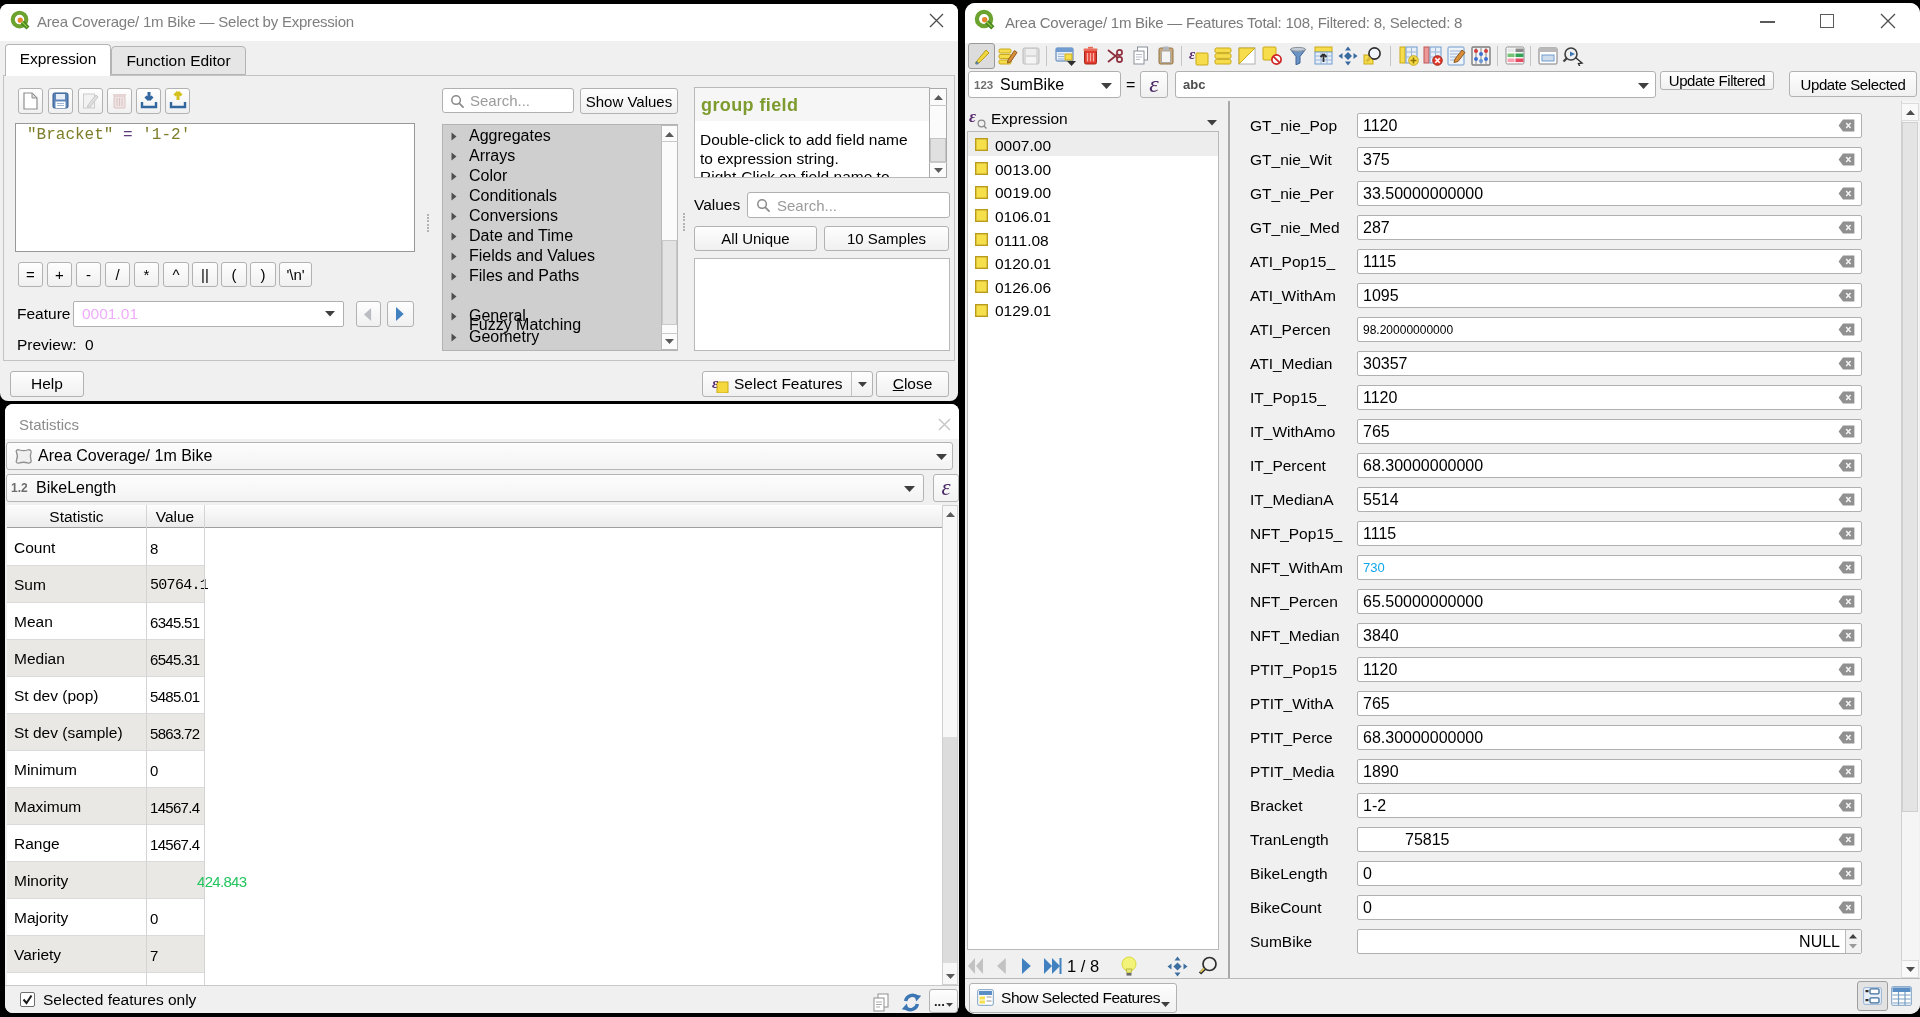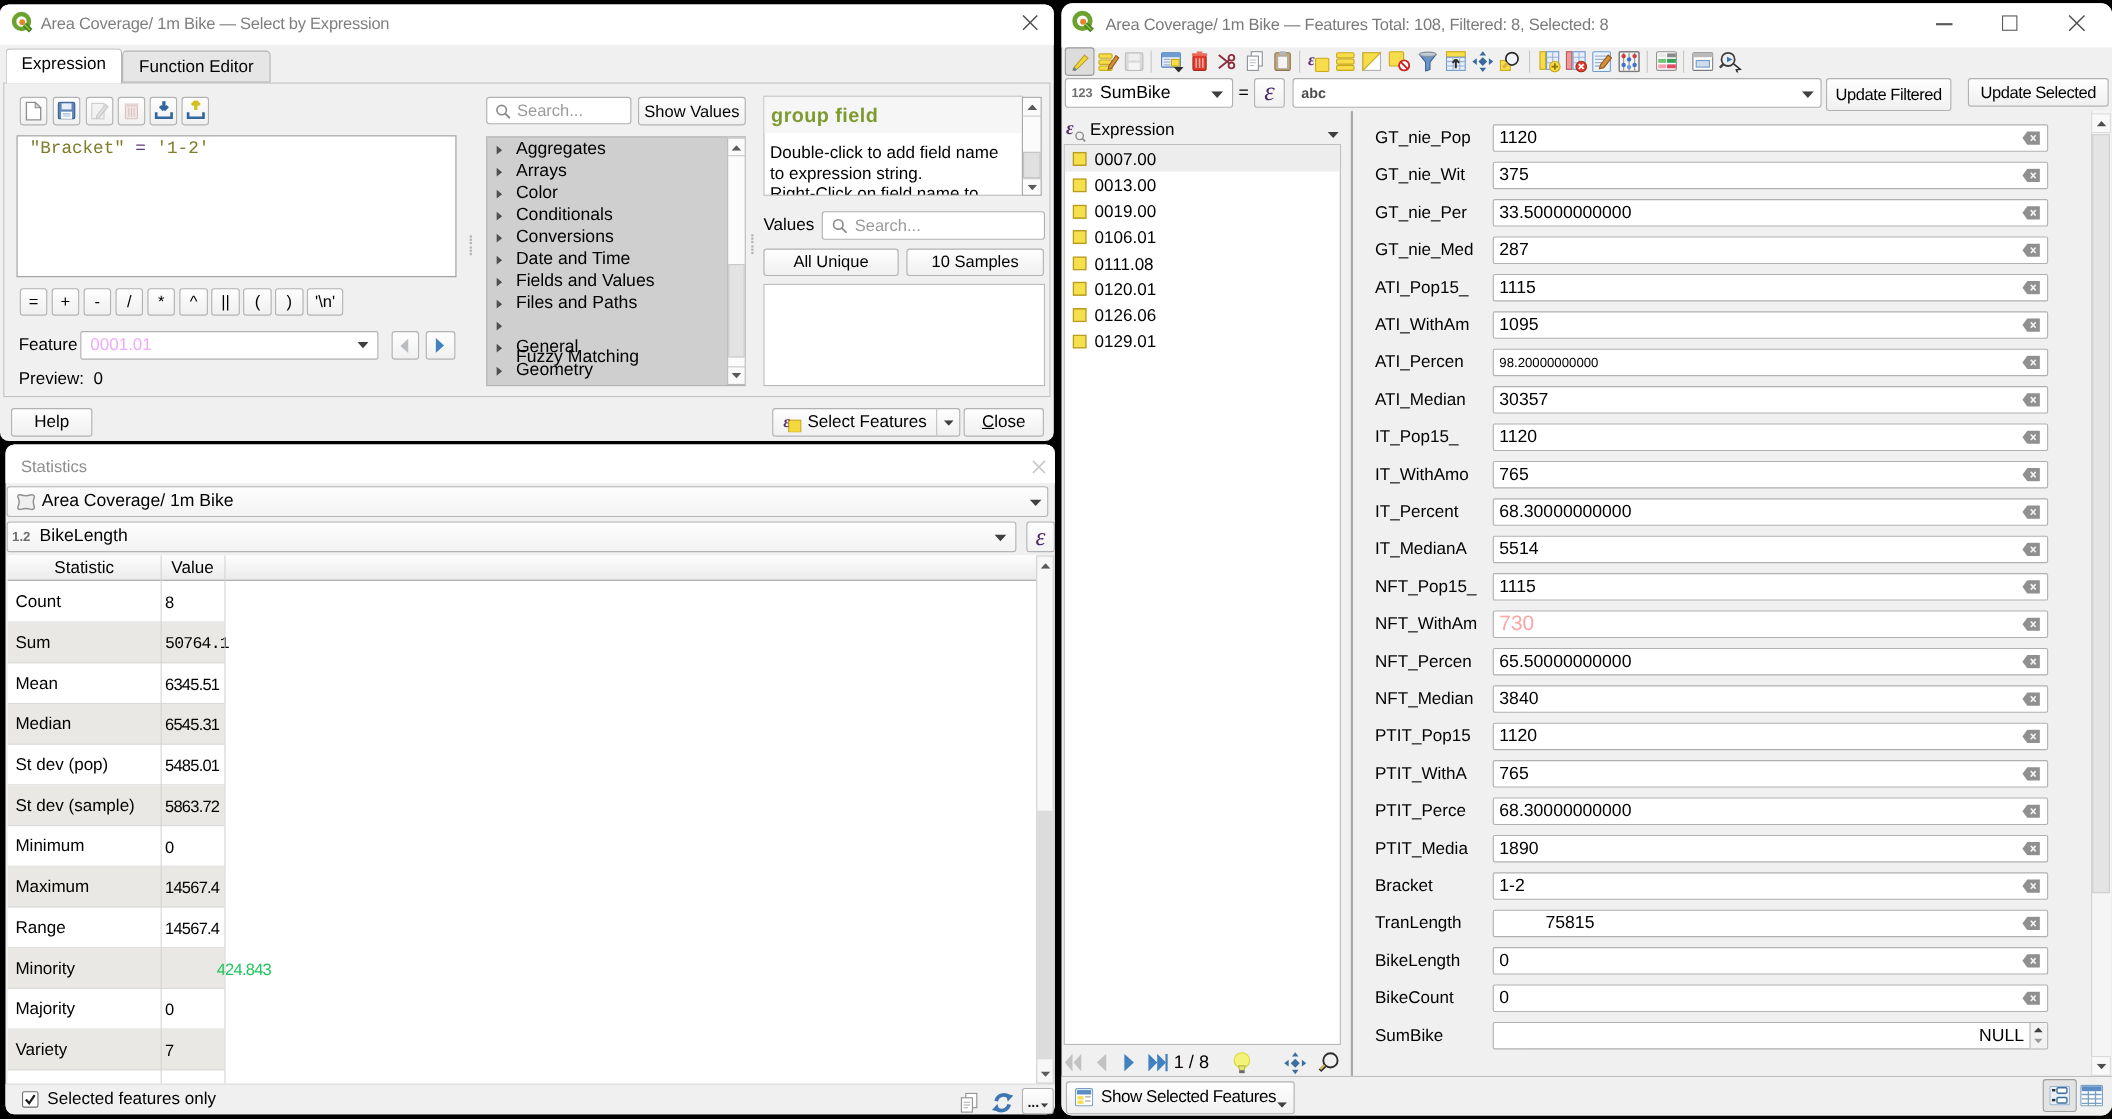--- a/index.html
+++ b/index.html
@@ -458,21 +458,21 @@
   </svg>
 <div style="position:absolute;left:1126px;top:75px;font-family:'Liberation Sans',sans-serif;font-size:16px;color:#000;font-weight:normal;line-height:20px;white-space:pre;">=</div>
 <div style="position:absolute;left:1140px;top:71px;width:28px;height:27px;background:linear-gradient(#fefefe,#f0f0f0);border:1px solid #b2b2b2;border-radius:3px;display:flex;align-items:center;justify-content:center;">
     <span style="font-family:'Liberation Serif',serif;font-style:italic;font-size:24px;color:#4b2a66;">ε</span>
   </div>
 <div style="position:absolute;left:1175px;top:71px;width:481px;height:27px;background:#fff;border:1px solid #b0b0b0;border-radius:3px;"></div>
 <div style="position:absolute;left:1183px;top:77px;font-family:'Liberation Sans',sans-serif;font-size:13px;color:#4d4d4d;font-weight:bold;line-height:16px;white-space:pre;">abc</div>
 <svg style="position:absolute;left:1637.5px;top:82.975px;" width="11.0" height="7.050000000000001" viewBox="0 0 11.0 7.050000000000001">
     <polygon points="0,0 11.0,0 5.5,6.050000000000001" fill="#3f3f3f"></polygon>
   </svg>
-<div class="btn" style="left:1660px;top:71px;width:114px;height:30px;border-radius:3px;font-size:15px;font-weight:normal;letter-spacing:-0.4px;text-align:center;">Update Filtered</div>
+<div class="btn" style="left:1660px;top:71px;width:114px;height:19px;border-radius:3px;font-size:15px;font-weight:normal;letter-spacing:-0.4px;text-align:center;">Update Filtered</div>
 <div class="btn" style="left:1789px;top:71px;width:128px;height:26px;border-radius:3px;font-size:15px;font-weight:normal;letter-spacing:-0.4px;">Update Selected</div>
 <svg style="position:absolute;left:969px;top:107px;" width="20" height="22" viewBox="0 0 20 22">
     <text x="0" y="15" font-family="Liberation Serif,serif" font-style="italic" font-weight="bold" font-size="17" fill="#5a2d6e">ε</text>
     <circle cx="12.5" cy="16.5" r="3.4" fill="none" stroke="#8a8a8a" stroke-width="1.2"></circle>
     <path d="M15 19 L17.5 21.5" stroke="#8a8a8a" stroke-width="1.4"></path>
   </svg>
 <div style="position:absolute;left:991px;top:109px;font-family:'Liberation Sans',sans-serif;font-size:15.5px;color:#000;font-weight:normal;line-height:19px;white-space:pre;">Expression</div>
 <svg style="position:absolute;left:1207px;top:120.25px;" width="10" height="6.5" viewBox="0 0 10 6.5">
     <polygon points="0,0 10,0 5,5.5" fill="#3f3f3f"></polygon>
   </svg>
@@ -597,21 +597,21 @@
   </svg>
 <div style="position:absolute;left:1250px;top:524px;font-family:'Liberation Sans',sans-serif;font-size:15.5px;color:#000;font-weight:normal;line-height:19px;white-space:pre;">NFT_Pop15_</div>
 <div style="position:absolute;left:1357px;top:521px;width:505px;height:25px;background:#fff;border:1px solid #b0b0b0;border-radius:2px;"></div>
 <div style="position:absolute;left:1363px;top:524px;font-family:'Liberation Sans',sans-serif;font-size:16px;color:#000;font-weight:normal;line-height:20px;white-space:pre;">1115</div>
 <svg style="position:absolute;left:1838px;top:527px;" width="17" height="13" viewBox="0 0 17 13">
     <path d="M5 0.5 H16.4 V12.5 H5 L0.6 6.5 Z" fill="#909090"></path>
     <path d="M8.2 4 L12.6 9 M12.6 4 L8.2 9" stroke="#f2f2f2" stroke-width="1.5"></path>
   </svg>
 <div style="position:absolute;left:1250px;top:558px;font-family:'Liberation Sans',sans-serif;font-size:15.5px;color:#000;font-weight:normal;line-height:19px;white-space:pre;">NFT_WithAm</div>
 <div style="position:absolute;left:1357px;top:555px;width:505px;height:25px;background:#fff;border:1px solid #b0b0b0;border-radius:2px;"></div>
-<div style="position:absolute;left:1363px;top:558px;font-family:'Liberation Sans',sans-serif;font-size:19px;color:#fca5a5;font-weight:normal;line-height:20px;white-space:pre;">730</div>
+<div style="position:absolute;left:1363px;top:558px;font-family:'Liberation Sans',sans-serif;font-size:13px;color:#0ea5e9;font-weight:normal;line-height:20px;white-space:pre;">730</div>
 <svg style="position:absolute;left:1838px;top:561px;" width="17" height="13" viewBox="0 0 17 13">
     <path d="M5 0.5 H16.4 V12.5 H5 L0.6 6.5 Z" fill="#909090"></path>
     <path d="M8.2 4 L12.6 9 M12.6 4 L8.2 9" stroke="#f2f2f2" stroke-width="1.5"></path>
   </svg>
 <div style="position:absolute;left:1250px;top:592px;font-family:'Liberation Sans',sans-serif;font-size:15.5px;color:#000;font-weight:normal;line-height:19px;white-space:pre;">NFT_Percen</div>
 <div style="position:absolute;left:1357px;top:589px;width:505px;height:25px;background:#fff;border:1px solid #b0b0b0;border-radius:2px;"></div>
 <div style="position:absolute;left:1363px;top:592px;font-family:'Liberation Sans',sans-serif;font-size:16px;color:#000;font-weight:normal;line-height:20px;white-space:pre;">65.50000000000</div>
 <svg style="position:absolute;left:1838px;top:595px;" width="17" height="13" viewBox="0 0 17 13">
     <path d="M5 0.5 H16.4 V12.5 H5 L0.6 6.5 Z" fill="#909090"></path>
     <path d="M8.2 4 L12.6 9 M12.6 4 L8.2 9" stroke="#f2f2f2" stroke-width="1.5"></path>

